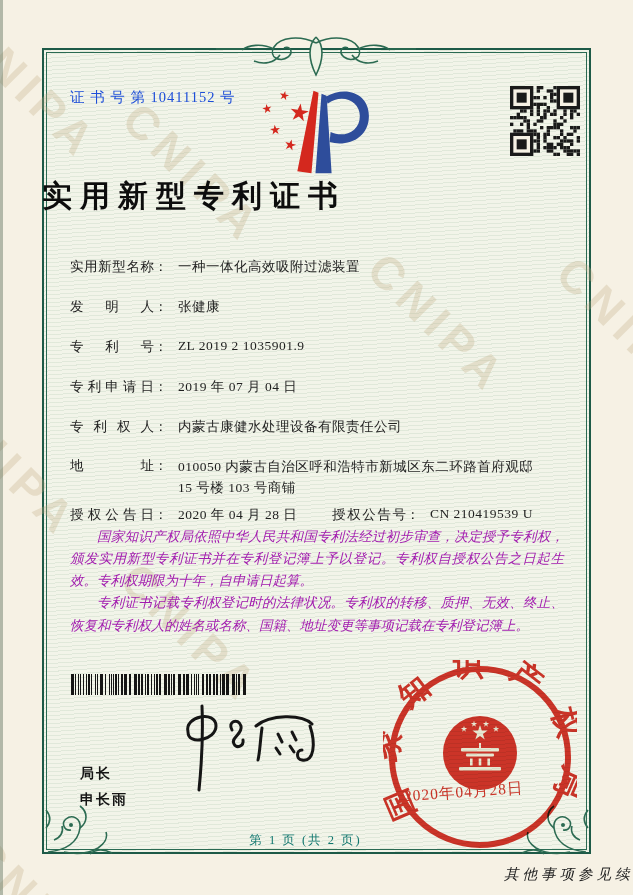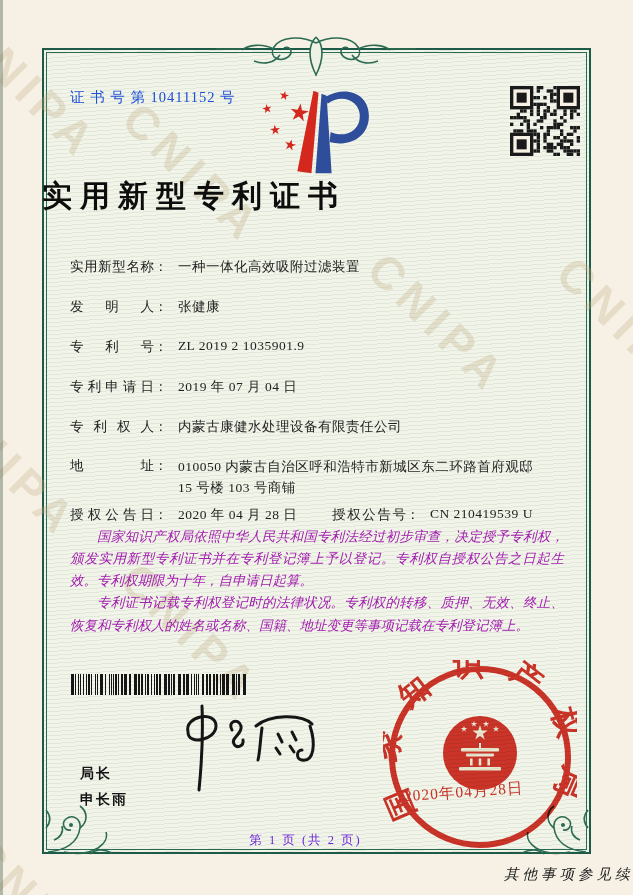--- a/index.html
+++ b/index.html
@@ -34,21 +34,21 @@
   .fvalue.addr{width:368px;line-height:1.55;}
   .pair2{position:absolute;left:262px;top:0;white-space:nowrap;}
   .paras{position:absolute;left:70px;top:526px;width:494px;font-size:13.5px;line-height:1.64;
          text-align:justify;font-style:italic;color:#a21caf;}
   .paras p{margin:0;text-indent:2em;}
   .barcode{position:absolute;left:71px;top:674px;width:180px;height:21px;}
   .minister{position:absolute;left:80px;top:733px;font-size:14px;font-weight:bold;
             letter-spacing:2px;color:#161616;line-height:1.85;margin-top:28px;}
   .signature{position:absolute;left:172px;top:700px;width:215px;height:98px;}
   .page-num{position:absolute;left:42px;top:832px;width:527px;text-align:center;
-            font-size:12.5px;letter-spacing:2px;color:#6d28d9;}
+            font-size:12.5px;letter-spacing:2px;color:#0f766e;}
   .foot-note{position:absolute;left:0;top:865px;width:633px;text-align:right;
              font-size:14.5px;font-style:italic;letter-spacing:4px;color:#222;z-index:2;margin-left:19px;}
   
   .ornament{position:absolute;z-index:3;pointer-events:none;}
   .orn-top{left:216px;top:33px;width:200px;height:46px;}
   .orn-bl{left:44px;top:782px;width:74px;height:74px;}
   .orn-br{left:516px;top:782px;width:74px;height:74px;transform:scaleX(-1);}
   .seal{position:absolute;left:383px;top:660px;width:194px;height:194px;z-index:5;
         mix-blend-mode:multiply;opacity:.93;}
 </style>

